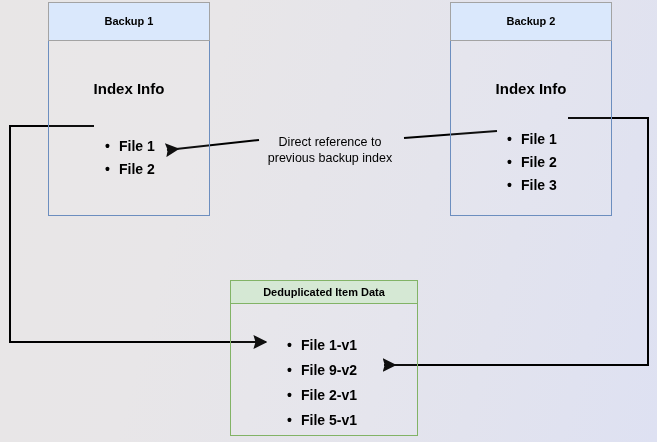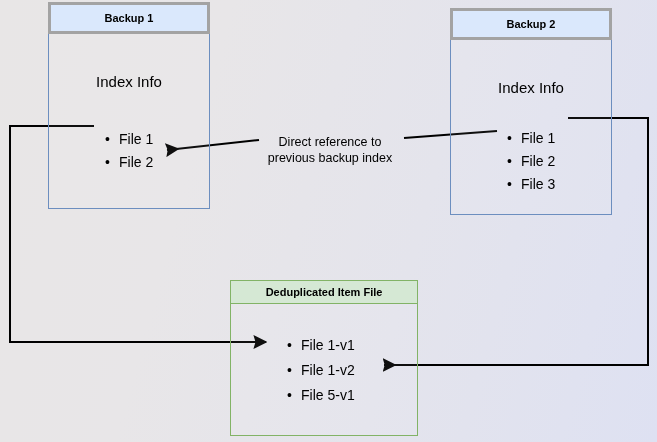--- a/index.html
+++ b/index.html
@@ -42,27 +42,28 @@
     color: #000000;
     line-height: 1;
     display: flex;
     align-items: center;
     justify-content: center;
   }
   .node .node-body {
     box-sizing: border-box;
     width: 100%;
     position: relative;
+    font-weight: bold;
   }
 
   
   .backup-node .node-header {
     background: #dae8fc;
-    border: 3px solid #a3a3a3;
-    height: 32px;
+    border: 1px solid #a3a3a3;
+    height: 39px;
   }
   .backup-node .node-body {
     background: rgba(255,255,255,0.06);
     border: 1px solid #6c8ebf;
     border-top: none;
     height: 175px;
   }
 
   
   .dedup-node .node-header {
@@ -159,38 +160,39 @@
     <div class="node-header">Backup 1</div>
     <div class="node-body">
       <div class="index-title" style="top:40px;">Index Info</div>
       <ul class="file-list" style="left:48px; top:86px;">
         <li>File 1</li>
         <li>File 2</li>
       </ul>
     </div>
   </div>
 
-  <div class="node backup-node" style="left:450px; top:8px; width:162px;">
+  <div class="node backup-node" style="left:450px; top:2px; width:162px;">
     <div class="node-header">Backup 2</div>
     <div class="node-body">
       <div class="index-title" style="top:40px;">Index Info</div>
       <ul class="file-list" style="left:48px; top:79px;">
         <li>File 1</li>
         <li>File 2</li>
         <li>File 3</li>
       </ul>
     </div>
   </div>
 
   <div class="node dedup-node" style="left:230px; top:280px; width:188px;">
-    <div class="node-header">Deduplicated Item File</div>
+    <div class="node-header">Deduplicated Item Data</div>
     <div class="node-body">
       <ul class="file-list dedup-list" style="left:48px; top:21px;">
         <li>File 1-v1</li>
-        <li>File 1-v2</li>
+        <li>File 9-v2</li>
+        <li>File 2-v1</li>
         <li>File 5-v1</li>
       </ul>
     </div>
   </div>
 
   <div class="edge-label" style="left:256px; top:134px; width:148px;">Direct reference to
 previous backup index</div>
 
 </div>
 

